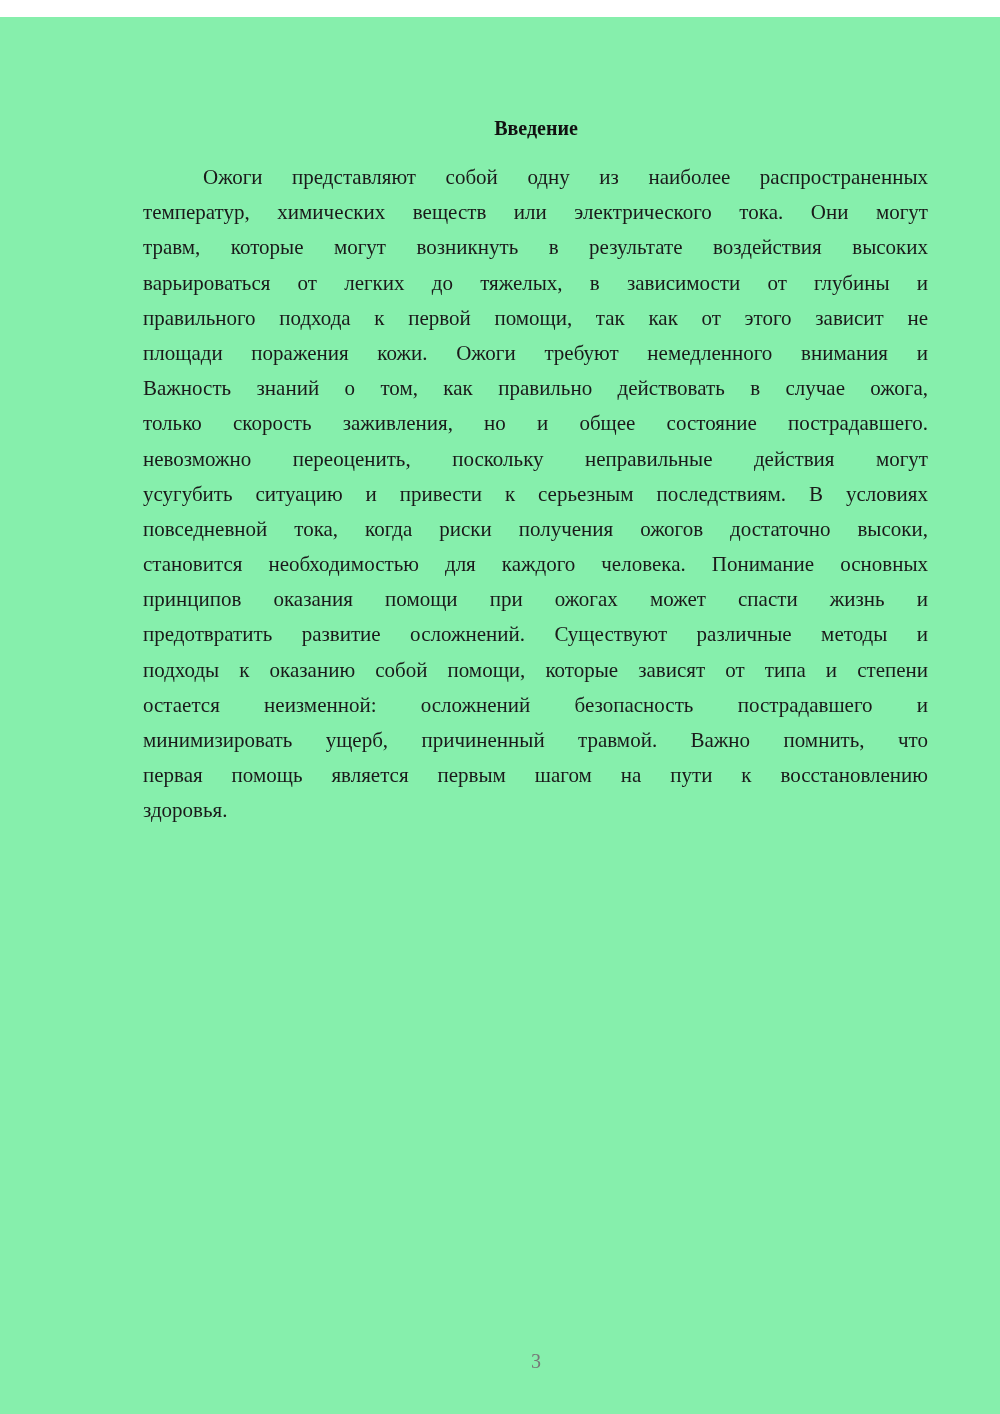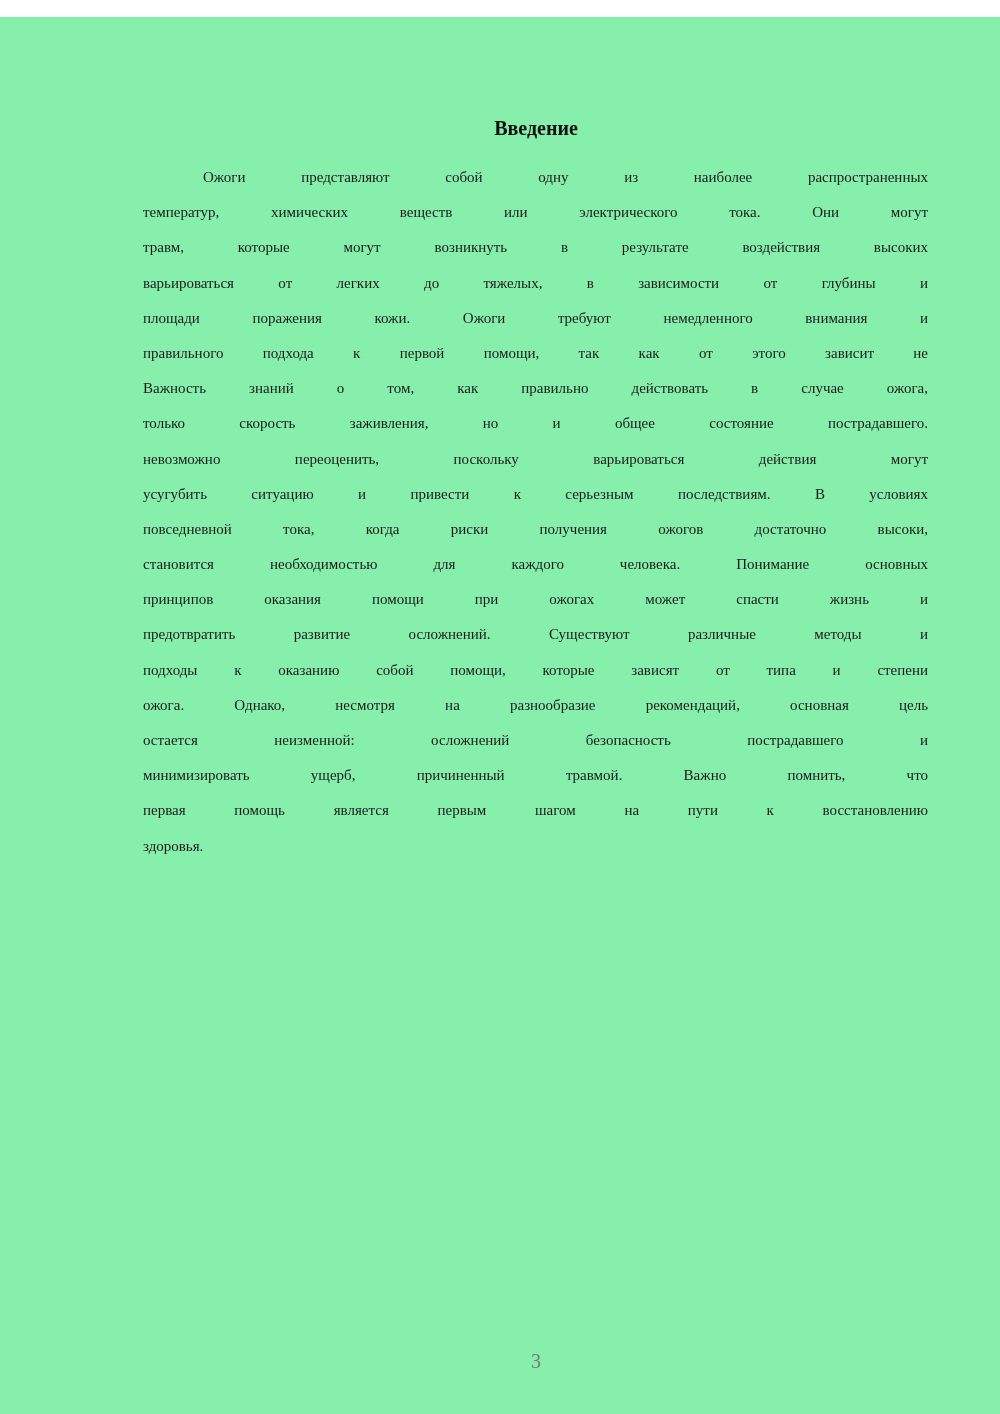--- a/index.html
+++ b/index.html
@@ -31,21 +31,21 @@
       font-weight: bold;
       font-size: 20px;
       line-height: 28px;
       color: #111;
     }
     .body-text {
       position: absolute;
       top: 143px;
       left: 143px;
       width: 785px;
-      font-size: 15px;
+      font-size: 21px;
       line-height: 35.2px;
     }
     .line {
       display: block;
       text-align: justify;
       text-align-last: justify;
       white-space: nowrap;
       height: 35.2px;
     }
     .line.first {
@@ -68,32 +68,31 @@
 <body>
 
 <div class="page">
   <div class="heading">Введение</div>
 
   <div class="body-text">
     <span class="line first">Ожоги представляют собой одну из наиболее распространенных</span>
     <span class="line">температур, химических веществ или электрического тока. Они могут</span>
     <span class="line">травм, которые могут возникнуть в результате воздействия высоких</span>
     <span class="line">варьироваться от легких до тяжелых, в зависимости от глубины и</span>
+    <span class="line">правильного подхода к первой помощи, так как от этого зависит не</span>
     <span class="line">площади поражения кожи. Ожоги требуют немедленного внимания и</span>
-    <span class="line">правильного подхода к первой помощи, так как от этого зависит не</span>
     <span class="line">Важность знаний о том, как правильно действовать в случае ожога,</span>
     <span class="line">только скорость заживления, но и общее состояние пострадавшего.</span>
-    <span class="line">невозможно переоценить, поскольку варьироваться действия могут</span>
+    <span class="line">невозможно переоценить, поскольку неправильные действия могут</span>
     <span class="line">усугубить ситуацию и привести к серьезным последствиям. В условиях</span>
     <span class="line">повседневной тока, когда риски получения ожогов достаточно высоки,</span>
     <span class="line">становится необходимостью для каждого человека. Понимание основных</span>
     <span class="line">принципов оказания помощи при ожогах может спасти жизнь и</span>
     <span class="line">предотвратить развитие осложнений. Существуют различные методы и</span>
     <span class="line">подходы к оказанию собой помощи, которые зависят от типа и степени</span>
-    <span class="line">ожога. Однако, несмотря на разнообразие рекомендаций, основная цель</span>
     <span class="line">остается неизменной: осложнений безопасность пострадавшего и</span>
     <span class="line">минимизировать ущерб, причиненный травмой. Важно помнить, что</span>
     <span class="line">первая помощь является первым шагом на пути к восстановлению</span>
     <span class="line last">здоровья.</span>
   </div>
 
   <div class="page-number">3</div>
 </div>
 
 </body></html>

